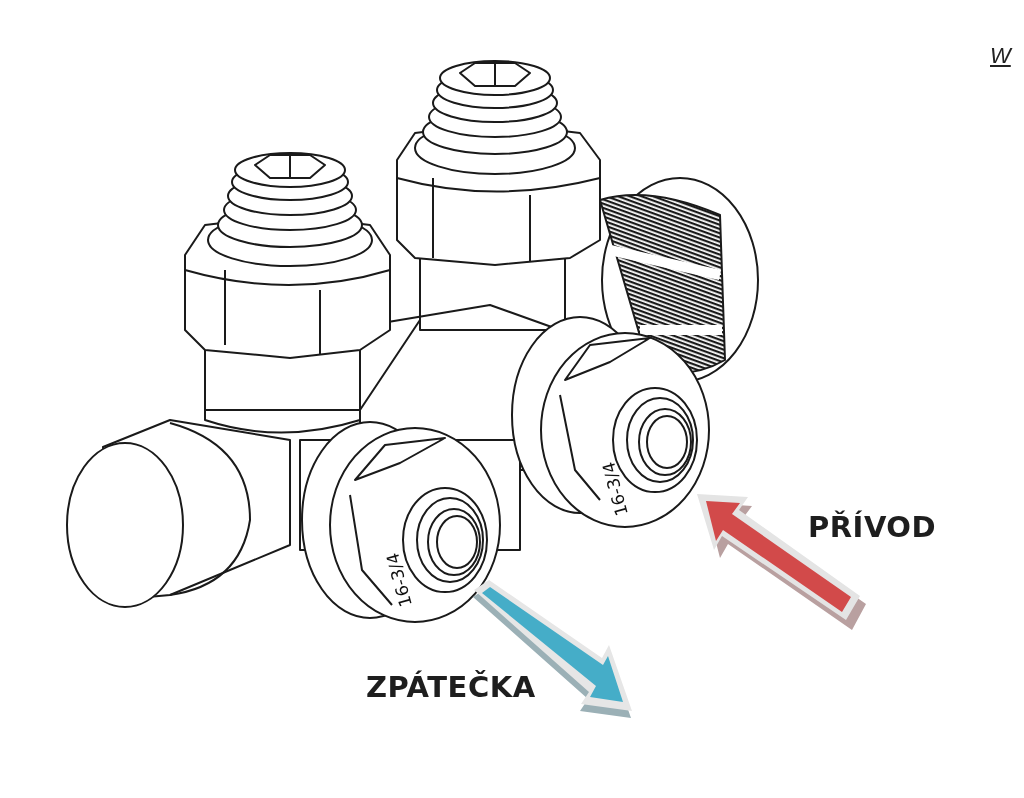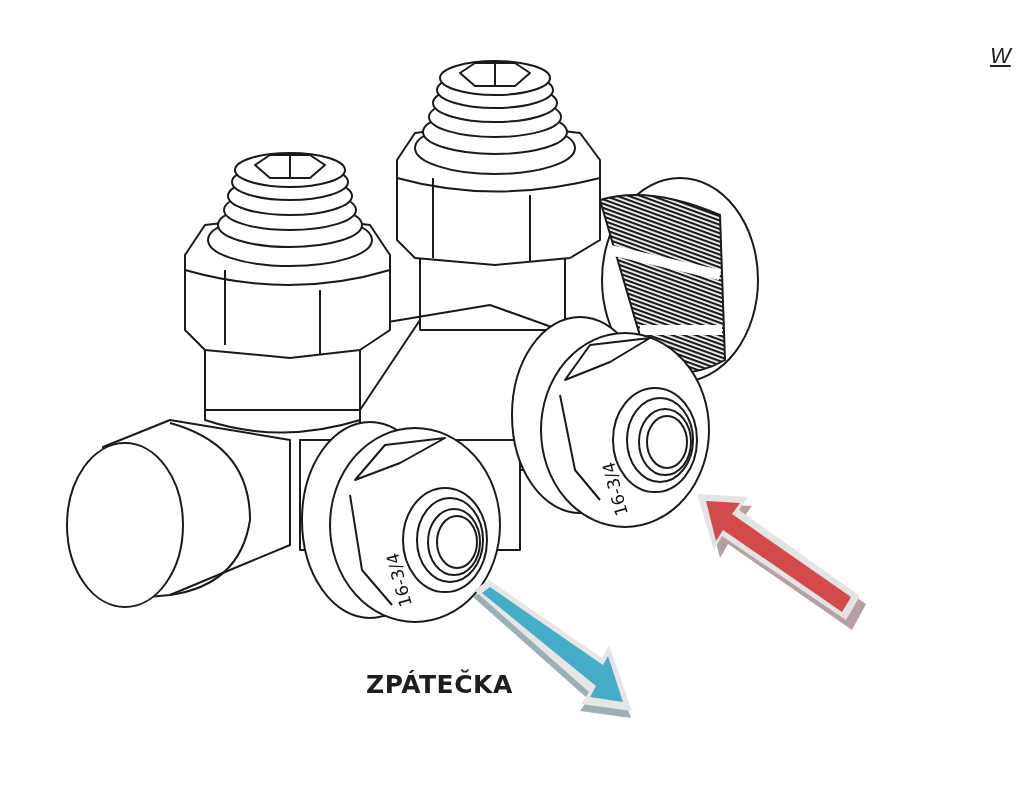--- a/index.html
+++ b/index.html
@@ -1,20 +1,20 @@
 <!DOCTYPE html>
 <html><head>
 <meta charset="utf-8">
 <style>
   html, body { margin:0; padding:0; background:#ffffff; }
   body { width:1024px; height:798px; overflow:hidden; position:relative; font-family:"Liberation Sans", sans-serif; }
   #stage { position:absolute; left:0; top:0; width:1024px; height:798px; }
   .label { position:absolute; font-family:"DejaVu Sans", sans-serif; font-weight:bold; color:#1e1e1e; letter-spacing:0.5px; }
   #lbl-supply { left:808px; top:510px; font-size:29px; }
-  #lbl-return { left:366px; top:670px; font-size:25px; }
+  #lbl-return { left:366px; top:670px; font-size:29px; }
   #corner-heading { position:absolute; left:990px; top:43px; font-size:22px; font-style:italic; color:#222; text-decoration:underline; font-family:"Liberation Sans", sans-serif; }
   svg text.nutmark { font-family:"DejaVu Sans", sans-serif; font-size:17px; fill:#111; }
 </style>
 </head>
 <body>
 
 <div id="stage">
   <svg width="1024" height="798" viewBox="0 0 1024 798" xmlns="http://www.w3.org/2000/svg">
     <defs>
       <pattern id="knurl" width="4" height="4" patternUnits="userSpaceOnUse" patternTransform="rotate(20)">
@@ -107,14 +107,15 @@
     </g>
 
     <g>
       <polygon points="476,592 491,582 604,660 611,647 634,713 583,706 591,694" fill="#9bb0b6" transform="translate(-3,5)"></polygon>
       <polygon points="474,590 489,580 602,658 609,645 632,711 581,704 589,692" fill="#e6e6e6"></polygon>
       <polygon points="482,593 490,587 603,665 608,656 623,702 590,697 596,686" fill="#45adc8"></polygon>
     </g>
   </svg>
 
   <div id="corner-heading">W</div>
+  <div id="lbl-supply" class="label">PŘÍVOD</div>
   <div id="lbl-return" class="label">ZPÁTEČKA</div>
 </div>
 
 </body></html>

